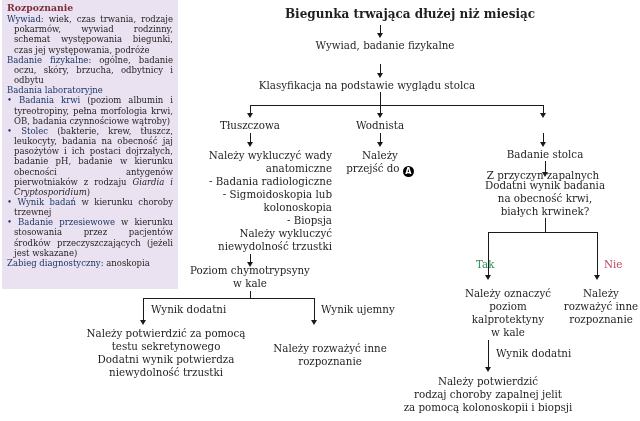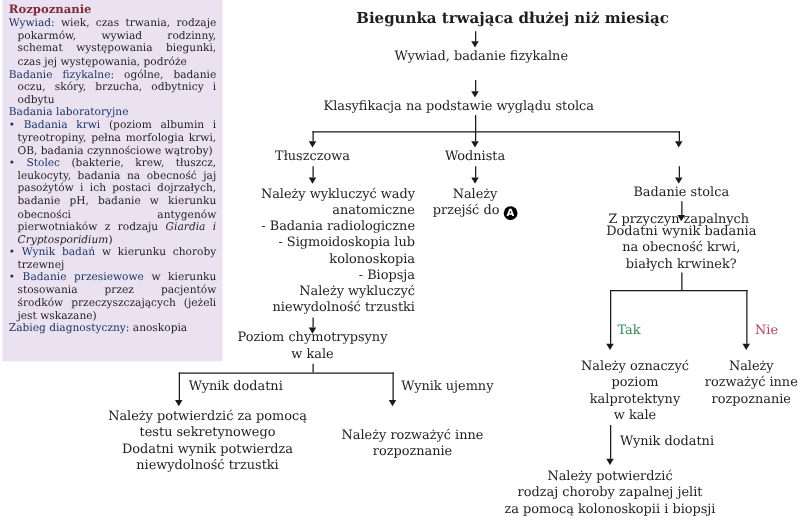--- a/index.html
+++ b/index.html
@@ -88,21 +88,21 @@
 niewydolność trzustki</div>
   <div class="node" style="left:255px;top:342px;width:150px;">Należy rozważyć inne
 rozpoznanie</div>
 
   <div class="node" style="left:330px;top:149px;width:100px;white-space:normal;"><span>Należy</span><br><span>przejść do </span><span class="acircle" style="background: rgb(0, 0, 0);">A</span></div>
 
   <div class="node" style="left:485px;top:148px;width:120px;">Badanie stolca</div>
   <div class="node" style="left:455px;top:179px;width:180px;">Dodatni wynik badania
 na obecność krwi,
 białych krwinek?</div>
-  <div class="albl yes" style="left: 494px; top: 258px; color: rgb(47, 145, 85);">Tak</div>
+  <div class="albl yes" style="left: 476px; top: 258px; color: rgb(47, 145, 85);">Tak</div>
   <div class="albl no" style="left: 604px; top: 258px; color: rgb(191, 69, 88);">Nie</div>
   <div class="node" style="left:448px;top:287px;width:120px;">Należy oznaczyć
 poziom
 kalprotektyny
 w kale</div>
   <div class="node" style="left:546px;top:287px;width:110px;">Należy
 rozważyć inne
 rozpoznanie</div>
   <div class="albl" style="left:496px;top:347px;">Wynik dodatni</div>
   <div class="node" style="left:378px;top:375px;width:220px;">Należy potwierdzić

